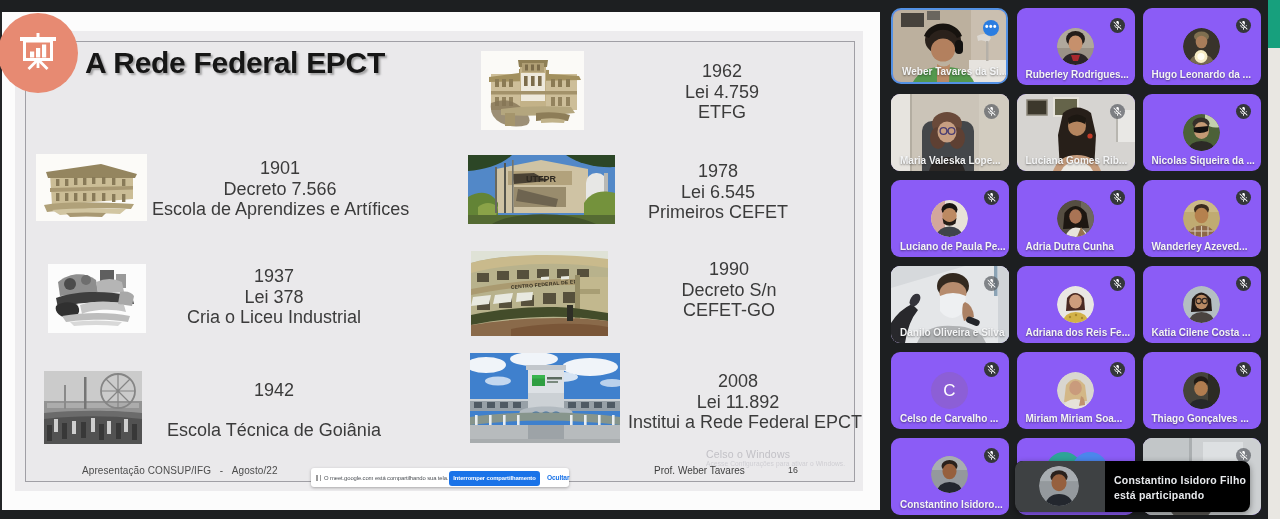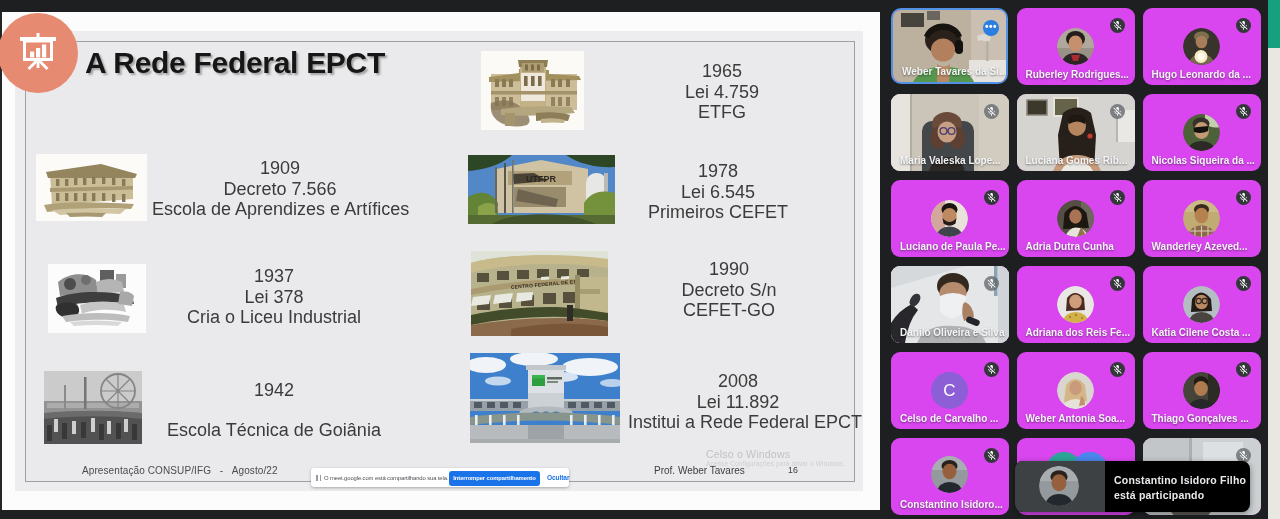--- a/index.html
+++ b/index.html
@@ -1,18 +1,18 @@
 <!DOCTYPE html>
 <html><head><meta charset="utf-8">
 <style>
   html,body{margin:0;padding:0}
   body{width:1280px;height:519px;background:#1d1f21;font-family:"Liberation Sans",sans-serif;overflow:hidden;position:relative}
   .abs{position:absolute}
   .slidetext{color:#3b3b3b;text-align:center;line-height:20.5px;font-size:18px;white-space:pre}
-  .tile{position:absolute;width:118px;height:77px;background:#d946ef;border-radius:9px;overflow:hidden}
+  .tile{position:absolute;width:118px;height:77px;background:#8b5cf6;border-radius:9px;overflow:hidden}
   .tname{position:absolute;left:9px;bottom:5px;font-size:10px;font-weight:bold;color:#f3f4f5;letter-spacing:0;white-space:nowrap;text-shadow:0 1px 2px rgba(0,0,0,.45)}
   .badge{position:absolute;top:10px;right:10px;width:15px;height:15px;border-radius:50%;display:flex;align-items:center;justify-content:center}
   .badge.dark{background:#34373a}
   .badge.lite{background:rgba(95,99,104,.75)}
 </style></head>
 <body>
 
 <svg width="0" height="0" style="position:absolute">
     <defs>
 <g id="micoff">
@@ -82,21 +82,21 @@
       <rect x="77" y="46" width="4" height="9"></rect>
       <rect x="85" y="46" width="4" height="9"></rect>
   </g>
   <path d="M10 52 q20 -8 34 8 q8 10 2 14 q-14 4 -26 -2 q-12 -6 -10 -20 z" fill="#857455" opacity=".8"></path>
   <path d="M20 58 q30 -4 70 -2 l4 6 q-40 4 -74 2 z" fill="#b4a67e"></path>
   <path d="M55 62 q20 -2 34 2 l-2 6 q-18 -2 -32 0 z" fill="#8d7d58"></path>
   <rect x="24" y="62" width="10" height="13" fill="#a5956c"></rect>
   <path d="M60 68 q14 -2 24 1 l-1 3 q-12 -1 -23 0 z" fill="#c0b28a"></path>
 </svg>
 
-<div class="slidetext abs" style="left:641px;top:61px;width:162px">1965
+<div class="slidetext abs" style="left:641px;top:61px;width:162px">1962
 Lei 4.759
 ETFG</div>
 
 <svg class="abs" style="left:36px;top:154px" width="111" height="67" viewBox="0 0 111 67">
   <rect width="111" height="67" fill="#fcfbf8"></rect>
   <path d="M14 20 L66 13 L97 22 L97 45 L16 51 Z" fill="#cbbd96"></path>
   <path d="M10 18 L65 10 L101 20 L99 24 L12 24 Z" fill="#94855f"></path>
   <path d="M14 34 L97 32 L97 35.5 L14 38 Z" fill="#a89872"></path>
   <g fill="#887a58">
     <rect x="20" y="25" width="3.4" height="7"></rect>
@@ -114,21 +114,21 @@
       <rect x="56" y="39" width="3.4" height="8"></rect>
       <rect x="66" y="39" width="3.4" height="8"></rect>
       <rect x="76" y="40" width="3.4" height="8"></rect>
       <rect x="86" y="40" width="3.4" height="8"></rect>
   </g>
   <path d="M8 51 q26 -5 90 -1 l-3 5 q-30 -2 -60 1 q-16 1 -24 2 z" fill="#b0a179"></path>
   <path d="M16 56 q30 -3 74 -1 l-6 5 q-30 -2 -60 1 z" fill="#d2c6a2"></path>
   <path d="M30 59 q20 -1 40 0 l-4 4 q-16 -1 -32 0 z" fill="#a89872"></path>
 </svg>
 
-<div class="slidetext abs" style="left:152px;top:158px;width:256px">1909
+<div class="slidetext abs" style="left:152px;top:158px;width:256px">1901
 Decreto 7.566
 Escola de Aprendizes e Artífices</div>
 
 <svg class="abs" style="left:468px;top:155px" width="147" height="69" viewBox="0 0 147 69">
   <rect width="147" height="69" fill="#5288c8"></rect>
   <path d="M0 0 H44 C34 10 16 15 0 16 Z" fill="#2c4626"></path>
   <path d="M147 0 H98 C110 9 130 13 147 12 Z" fill="#2c4626"></path>
   <path d="M28 14 L73 5 L120 14 L120 58 L28 58 Z" fill="#cfc3a4"></path>
   <path d="M40 16 L104 16 L104 30 L40 30 Z" fill="#b2a27c"></path>
   <path d="M44 19 l22 -1 l14 8 l-34 3 z" fill="#4a4234"></path>
@@ -589,21 +589,21 @@
 <div class="tile" style="left:1016.5px;top:352px">
 <svg width="37" height="37" viewBox="0 0 37 37" style="position:absolute;left:40px;top:20px;border-radius:50%">
  <g clip-path="url(#c1)">
   <rect width="37" height="37" fill="#d9d6d0"></rect>
   <path d="M9 13 q9 -12 19 0 l2 16 l-23 1 z" fill="#d3b787"></path>
   <ellipse cx="18.5" cy="16" rx="6.3" ry="7.2" fill="#c99b7c"></ellipse>
   <path d="M5 37 q3 -10 13.5 -10 q11 0 13.5 10 z" fill="#e6e2da"></path>
   <path d="M24 24 q4 2 4 9 l-6 1 z" fill="#c0926f"></path>
  </g>
 </svg>
-<span class="tname">Weber Antonia Soa...</span>
+<span class="tname">Miriam Miriam Soa...</span>
 <div class="badge dark">
       <svg width="11" height="11" viewBox="0 0 24 24">
         <use href="#micoff"></use>
       </svg>
     </div>
 </div>
 
 <div class="tile" style="left:1142.5px;top:352px">
 <svg width="37" height="37" viewBox="0 0 37 37" style="position:absolute;left:40px;top:20px;border-radius:50%">
  <g clip-path="url(#c1)">

